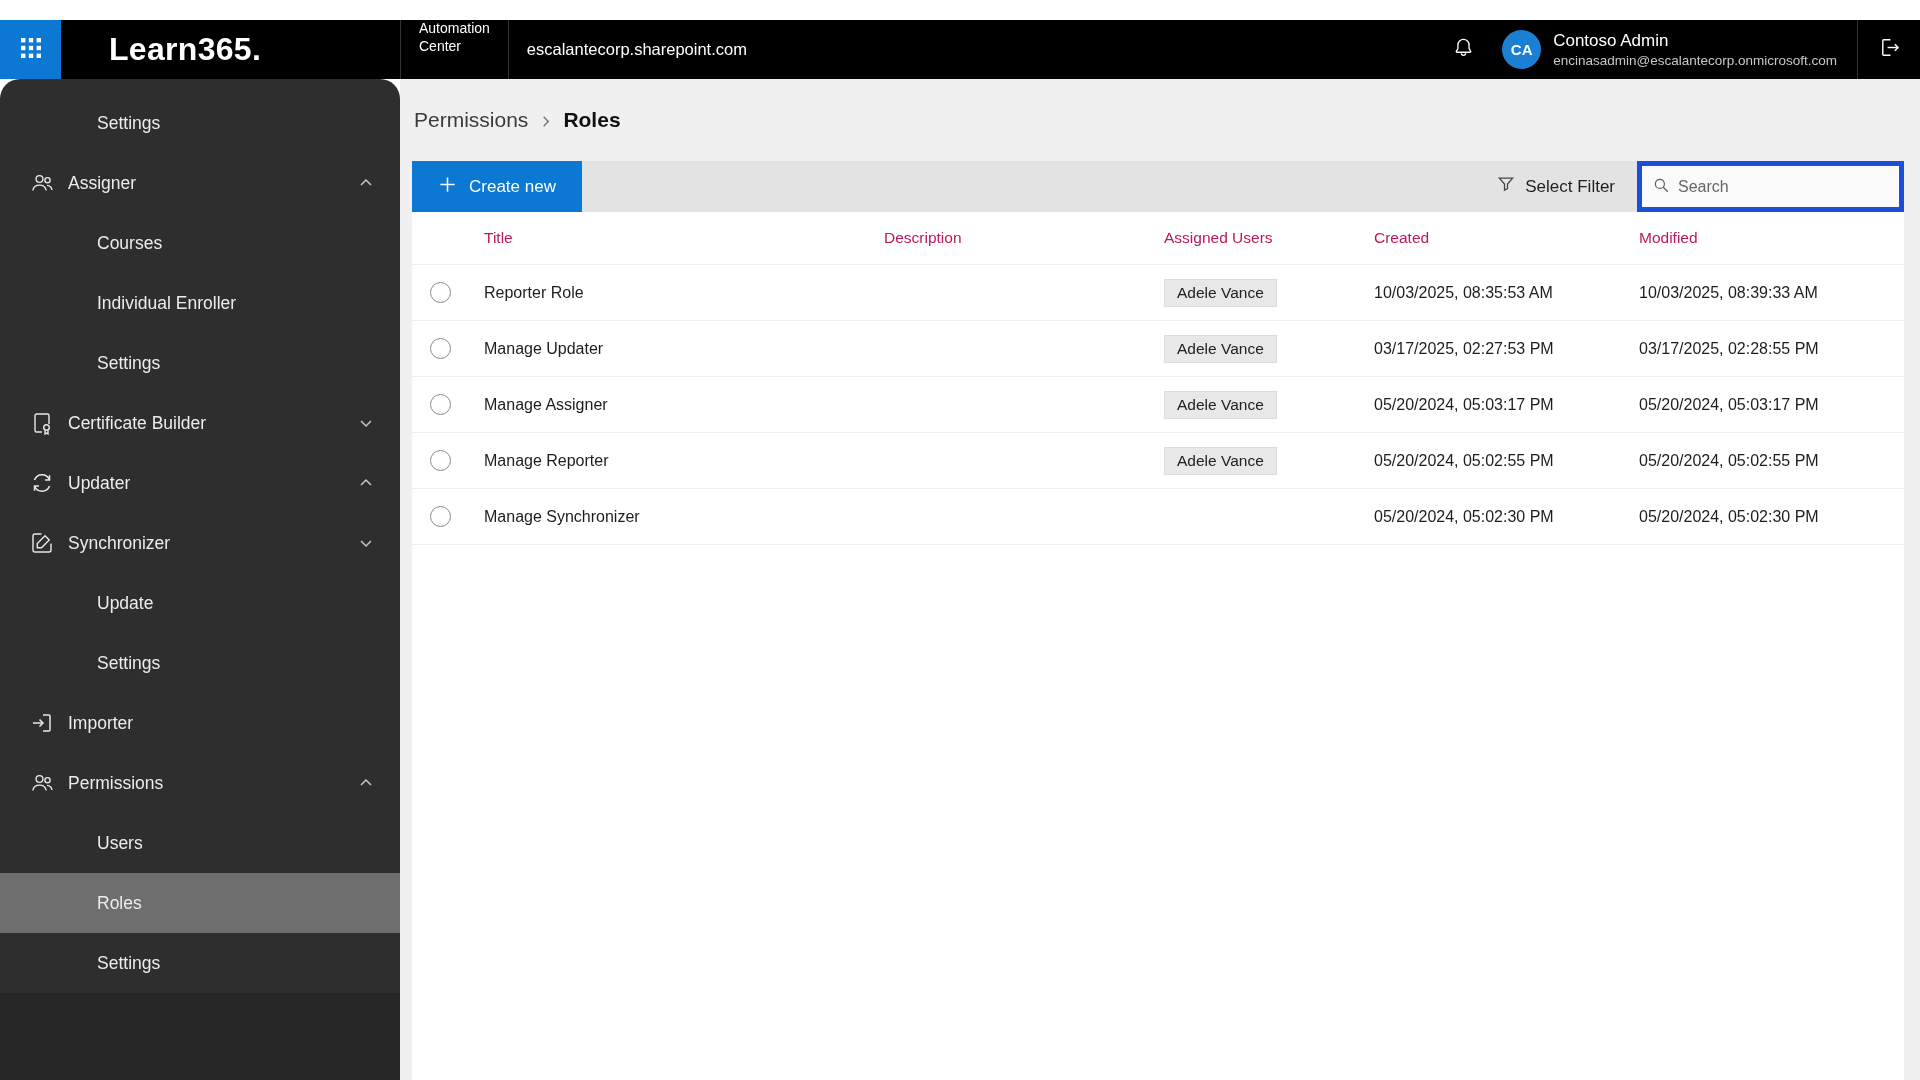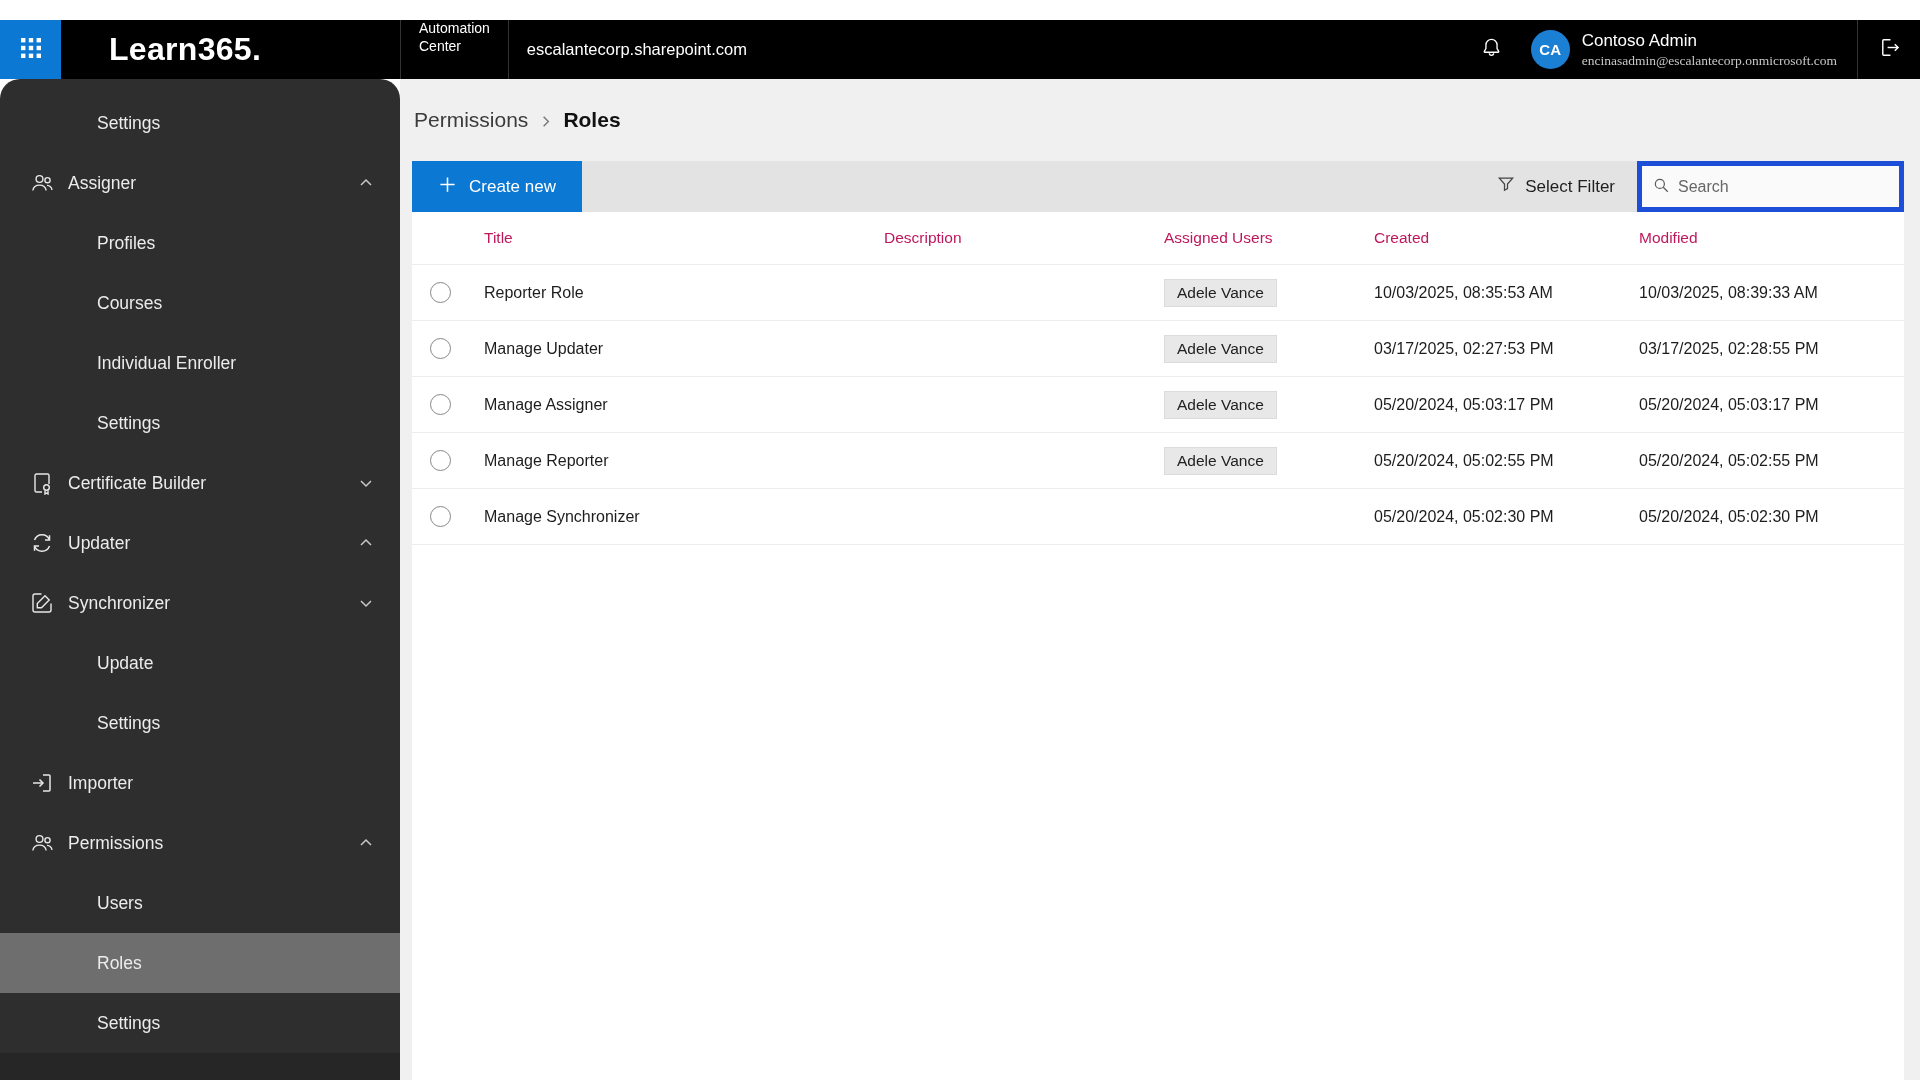--- a/index.html
+++ b/index.html
@@ -13,21 +13,21 @@
   .logo-area { width: 339px; flex: 0 0 339px; padding-left: 48px; }
   .logo { color: #fff; font-size: 32px; font-weight: 700; letter-spacing: 0.3px; }
   .tb-vline { width: 1px; height: 59px; background: #333; flex: 0 0 1px; }
   .app-name { height: 59px; padding: 0 18px; display: flex; flex-direction: column; color: #fff; font-size: 14px; line-height: 1.25; }
   .site-url { color: #fff; font-size: 16.5px; margin-left: 18px; }
   .tb-right { margin-left: auto; display: flex; align-items: center; height: 59px; }
   .icon-btn { width: 50px; height: 59px; display: flex; align-items: center; justify-content: center; cursor: pointer; }
   .avatar { width: 39px; height: 39px; border-radius: 50%; background: #1b7fd4; color: #fff; font-size: 15px; font-weight: 600; display: flex; align-items: center; justify-content: center; margin: 0 12px 0 14px; cursor: pointer; flex: 0 0 39px; }
   .user-info { display: flex; flex-direction: column; justify-content: center; margin-right: 20px; }
   .user-name { color: #fff; font-size: 17px; }
-  .user-email { color: #c8c8c8; font-size: 13.5px; margin-top: 2px; font-family: Liberation Serif, serif; }
+  .user-email { color: #c8c8c8; font-size: 13.5px; margin-top: 2px; }
   .signout { width: 62px; height: 59px; display: flex; align-items: center; justify-content: center; cursor: pointer; }
 
   
   .body-row { flex: 1; display: flex; min-height: 0; }
 
   
   .sidebar { width: 400px; flex: 0 0 400px; background: #2e2e2e; display: flex; flex-direction: column; border-radius: 20px; }
   .sidebar-nav { padding-top: 14px; }
   .sb-item { height: 60px; display: flex; align-items: center; position: relative; color: #ececec; cursor: pointer; }
   .sb-item.parent { padding-left: 30px; }
@@ -133,25 +133,20 @@
                 <circle cx="17.5" cy="9.2" r="2.6"></circle>
                 <path d="M17 14.4c2.8.2 4.6 2 5 4.6"></path>
               </svg>
             </span>
     <span class="sb-label">Assigner</span>
     <span class="sb-chevron">
               <svg width="16" height="16" viewBox="0 0 16 16" fill="none" stroke="#c8c8c8" stroke-width="1.5">
                 <path d="M3 10l5-5 5 5"></path>
               </svg>
             </span>
-  </div>
-          <div class="sb-item sub">
-
-    <span class="sb-label">Profiles</span>
-
   </div>
           <div class="sb-item sub">
 
     <span class="sb-label">Courses</span>
 
   </div>
           <div class="sb-item sub">
 
     <span class="sb-label">Individual Enroller</span>
 

